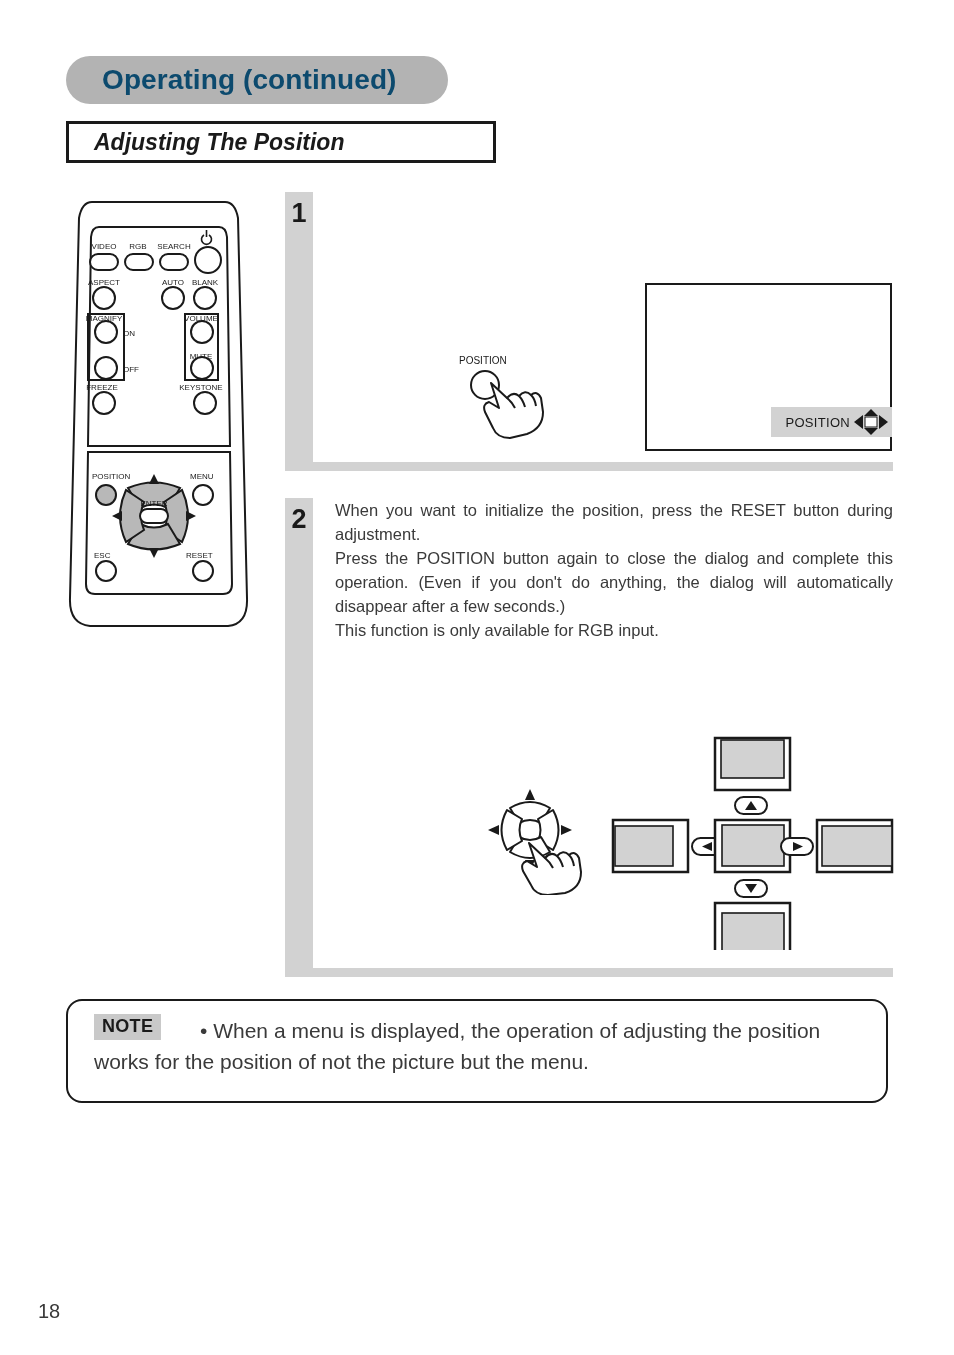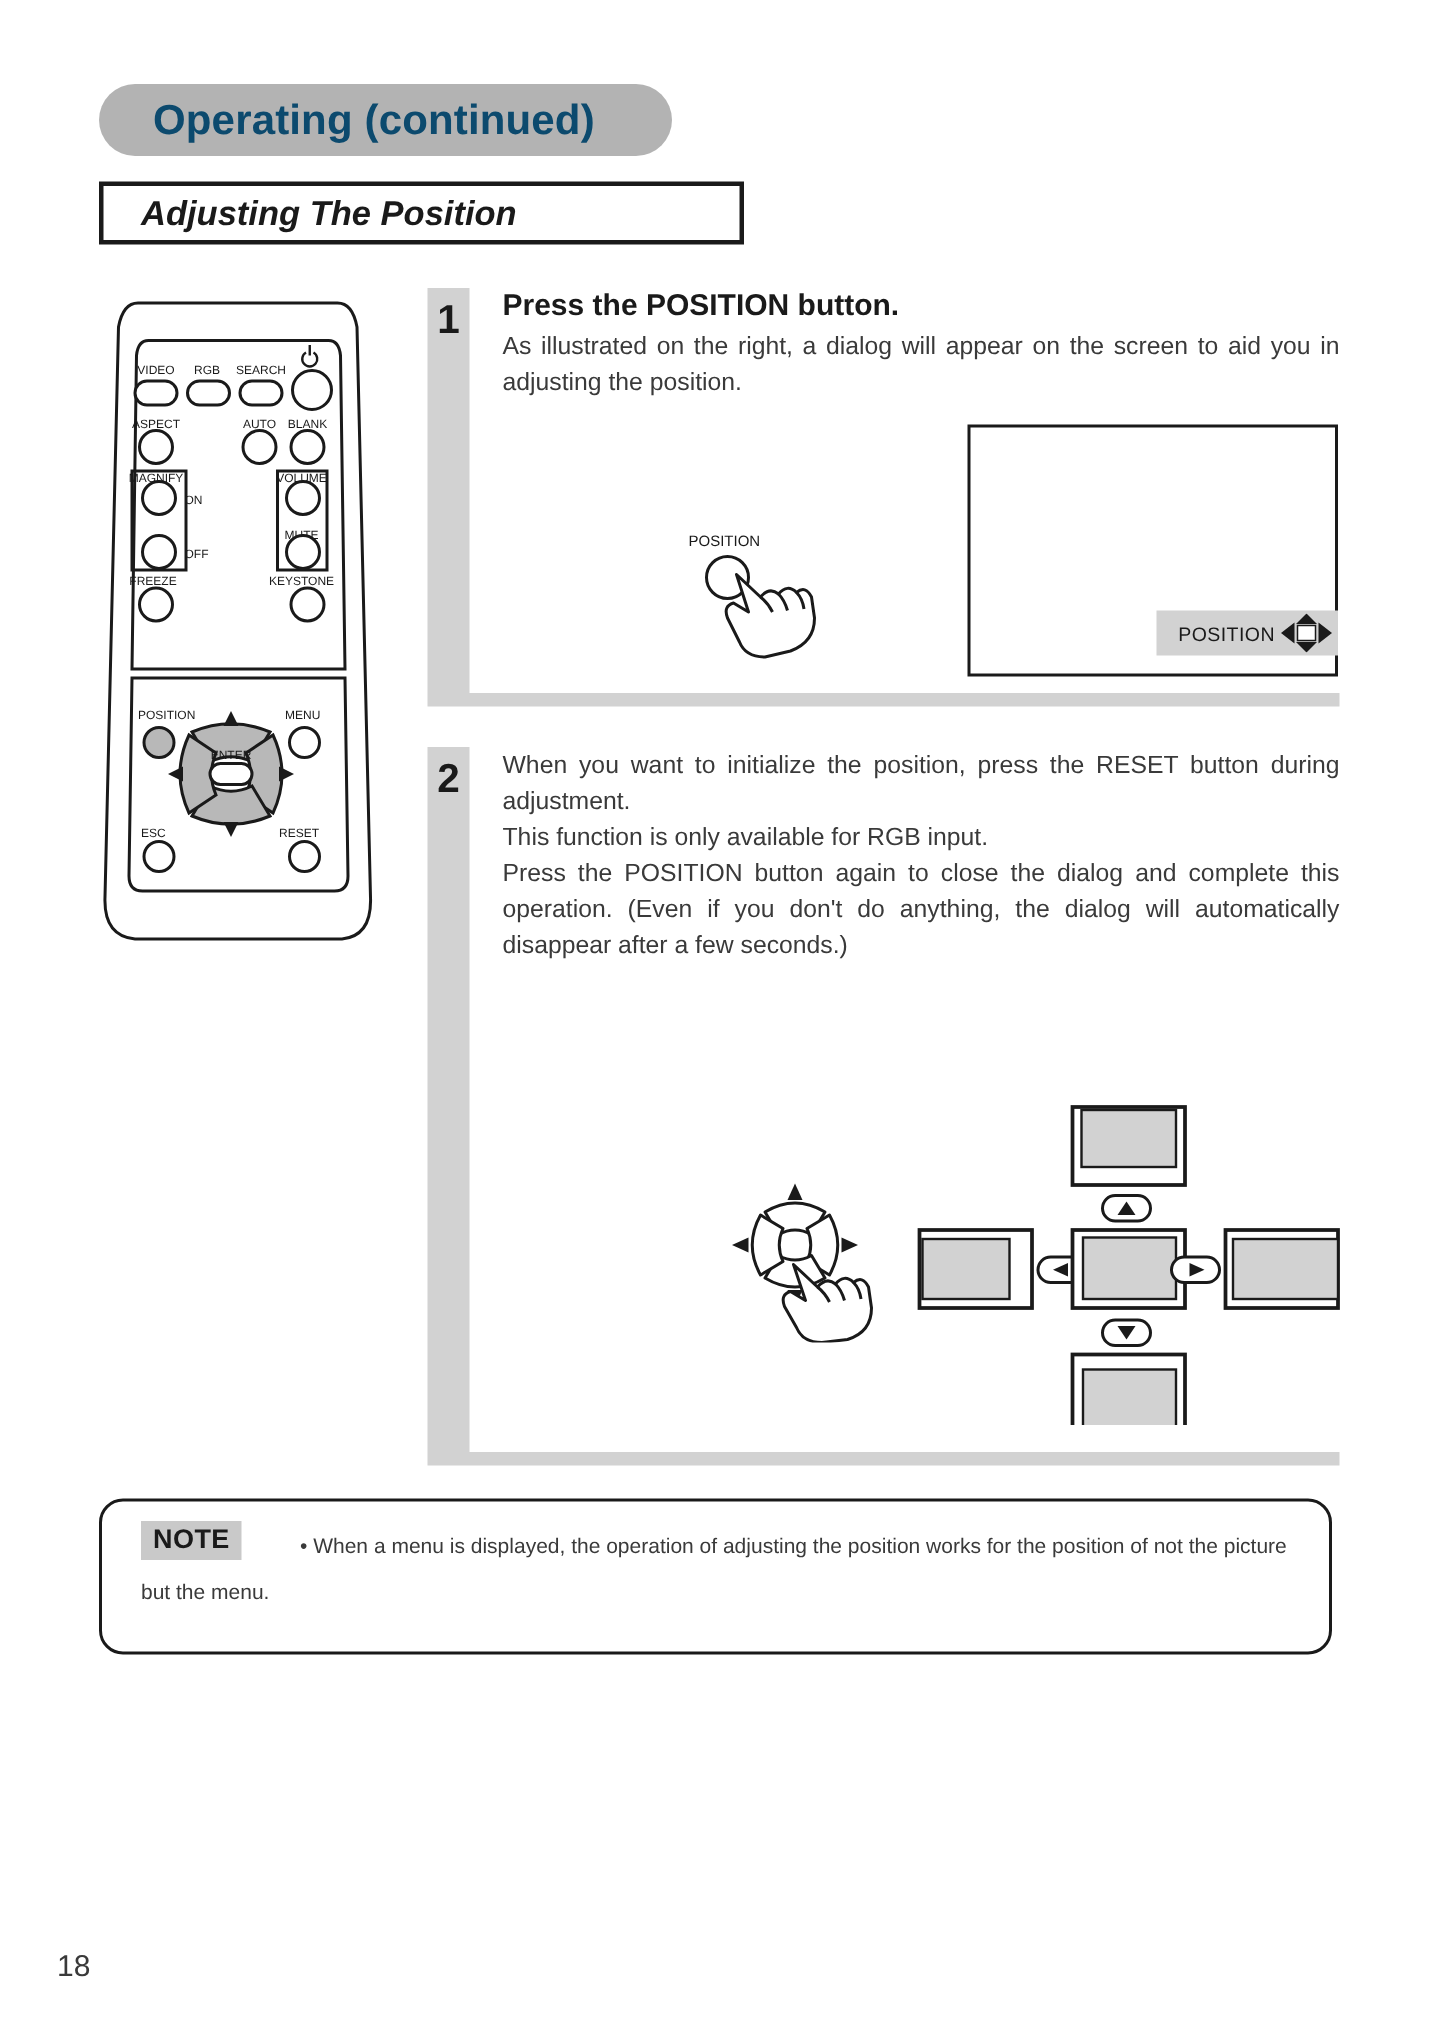--- a/index.html
+++ b/index.html
@@ -126,21 +126,21 @@
   }
   .note .tag{
     position:absolute;left:26px;top:13px;
     background:#c9c9c9;color:#1a1a1a;
     font-size:18px;font-weight:bold;
     padding:2px 8px 3px 8px;
     letter-spacing:.3px;
   }
   .note .txt{
     position:absolute;left:26px;top:14px;right:22px;
-    font-size:14px;color:#3a3a3a;line-height:31px;
+    font-size:21px;color:#3a3a3a;line-height:31px;
     text-indent:106px;
   }
 
   
   .pageno{
     position:absolute;left:38px;top:1300px;
     font-size:20px;color:#3a3a3a;
   }
 </style>
 </head>
@@ -243,24 +243,20 @@
         <polygon points="128,320 118,315 118,325"></polygon>
       </g>
     </svg>
   </div>
 
   <div class="step" id="step1">
     <div class="numcol">
       <span class="num">1</span>
     </div>
     <div class="shadow"></div>
-    <div class="body">
-      <p class="step-title">Press the POSITION button.</p>
-      <p class="step-text">As illustrated on the right, a dialog will appear on the screen to aid you in adjusting the position.</p>
-    </div>
   </div>
 
   <div class="illus" id="illus-press">
     <svg width="110" height="100" viewBox="0 0 110 100" xmlns="http://www.w3.org/2000/svg">
       <text x="4" y="14" font-family="Liberation Sans, sans-serif" font-size="10" fill="#1a1a1a">POSITION</text>
       <circle cx="30" cy="35" r="14" fill="#ffffff" stroke="#1a1a1a" stroke-width="2"></circle>
       <g fill="#ffffff" stroke="#1a1a1a" stroke-width="2" stroke-linejoin="round">
         <path d="M36 33 L52 48 Q58 41 64 46 Q70 39 76 45 Q82 40 86 48 L88 62
                  Q88 78 72 84 L55 88 Q42 88 38 78 L30 62 Q27 54 34 52 L44 58 Z"></path>
         <path d="M52 48 Q57 52 60 58" fill="none"></path>
@@ -284,22 +280,22 @@
     </div>
   </div>
 
   <div class="step" id="step2">
     <div class="numcol">
       <span class="num">2</span>
     </div>
     <div class="shadow"></div>
     <div class="body">
       <p class="step-text">When you want to initialize the position, press the RESET button during adjustment.</p>
+      <p class="step-text">Press the POSITION button again to close the dialog and complete this operation.  (Even if you don't do anything, the dialog will automatically disappear after a few seconds.)</p>
       <p class="step-text nj">This function is only available for RGB input.</p>
-      <p class="step-text">Press the POSITION button again to close the dialog and complete this operation.  (Even if you don't do anything, the dialog will automatically disappear after a few seconds.)</p>
     </div>
   </div>
 
   <div class="illus" id="illus-dpad">
     <svg width="125" height="110" viewBox="0 0 125 110" xmlns="http://www.w3.org/2000/svg">
       <g fill="#ffffff" stroke="#1a1a1a" stroke-width="2" stroke-linejoin="round">
         <path d="M25 23 Q45 11 65 23 L56 38 Q45 32 34 38 Z"></path>
         <path d="M68 25 Q79 45 68 65 L53 56 Q58 45 53 34 Z"></path>
         <path d="M65 67 Q45 79 25 67 L34 52 Q45 58 56 52 Z"></path>
         <path d="M22 25 Q11 45 22 65 L37 56 Q32 45 37 34 Z"></path>

